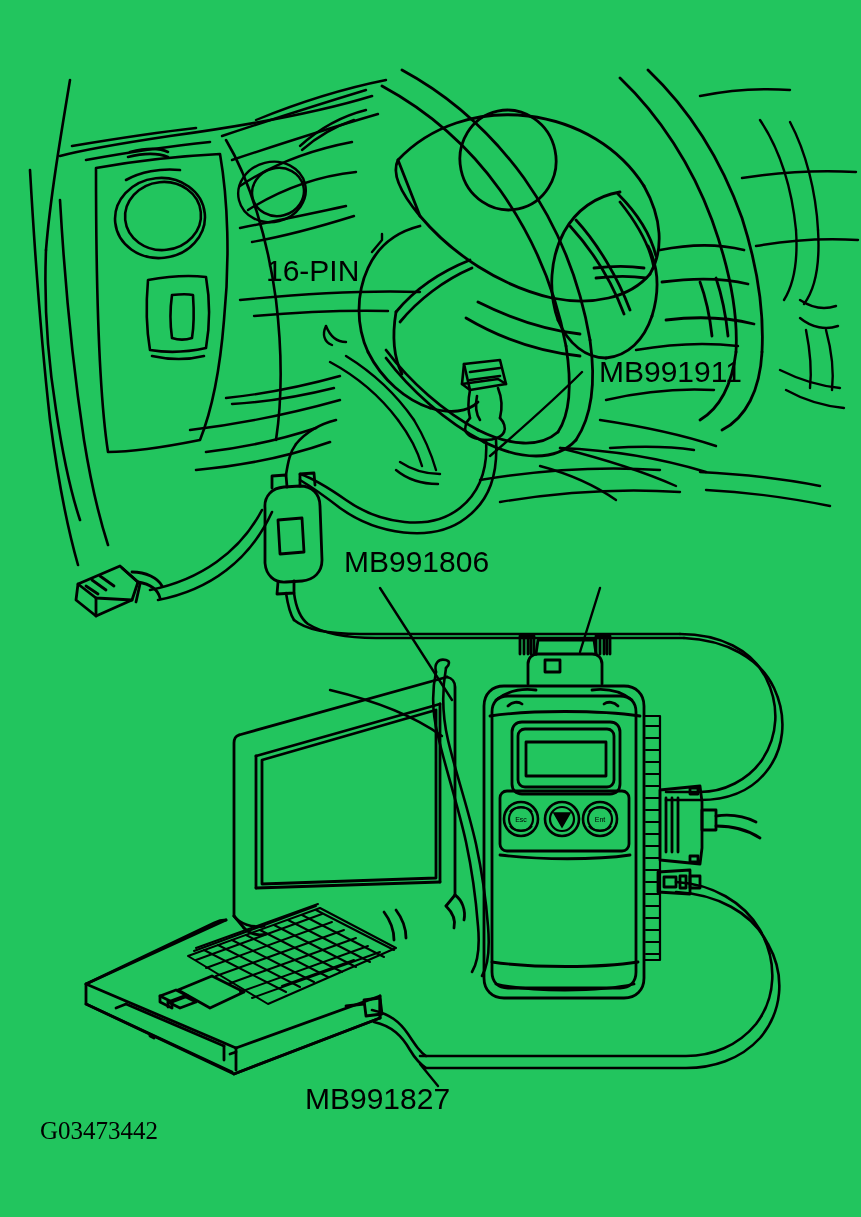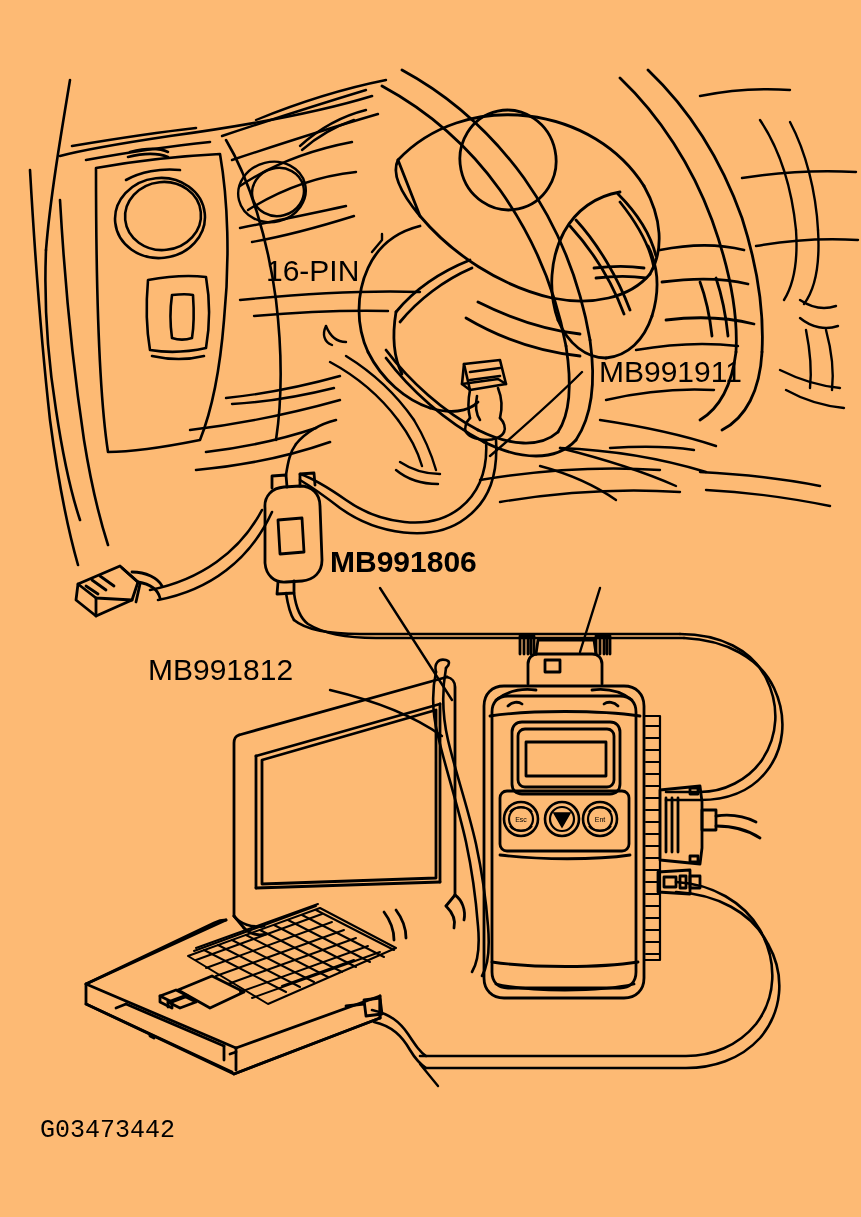--- a/index.html
+++ b/index.html
@@ -2,34 +2,34 @@
 <html><head>
 <meta charset="utf-8">
 <title>Scan Tool Connection Diagram</title>
 <style>
   html,body{margin:0;padding:0;background:#ffffff;}
   body{
     width:861px;height:1217px;overflow:hidden;
     font-family:"Liberation Sans", sans-serif;
     color:#000;position:relative;
   }
-  #stage{position:relative;width:861px;height:1217px;background:#fdba74;}
+  #stage{position:relative;width:861px;height:1217px;background:#22c55e;}
   svg.layer{position:absolute;left:0;top:0;width:861px;height:1217px;}
   .lbl{
     position:absolute;
     font-family:"Liberation Sans", sans-serif;
     font-size:30px;
     letter-spacing:0px;
     color:#000;
     white-space:nowrap;
     line-height:1;
   }
   .code{
     position:absolute;
-    font-family:Liberation Mono, monospace;
+    font-family:Liberation Serif, serif;
     font-size:25px;
     color:#000;
     white-space:nowrap;
     line-height:1;
   }
   .btn-txt{font-family:"Liberation Sans", sans-serif;font-size:7px;}
 </style>
 </head>
 <body>
 
@@ -424,21 +424,21 @@
       <path d="M589 812 C 593 806, 607 806, 611 812" fill="none" stroke="#000" stroke-width="2"></path>
       <path d="M589 826 C 593 832, 607 832, 611 826" fill="none" stroke="#000" stroke-width="2"></path>
       <text class="btn-txt" x="600" y="822" text-anchor="middle" fill="#000">Ent</text>
     </g>
   </svg>
 
   <div class="lbl" style="left:266px; top:256px;">16-PIN</div>
 
   <div class="lbl" style="left:585px; top:357px;margin-left:14px;">MB991911</div>
 
-  <div class="lbl" style="left:330px; top:547px;font-weight:bold;">MB991806</div>
-
-
-  <div class="lbl" style="left:148px; top:655px;">MB991812</div>
-
+  <div class="lbl" style="left:344px; top:547px;">MB991806</div>
+
+
+
+  <div class="lbl" style="left:305px; top:1084px;">MB991827</div>
 
   <div class="code" style="left:40px; top:1118px;">G03473442</div>
 
 </div>
 
 </body></html>

